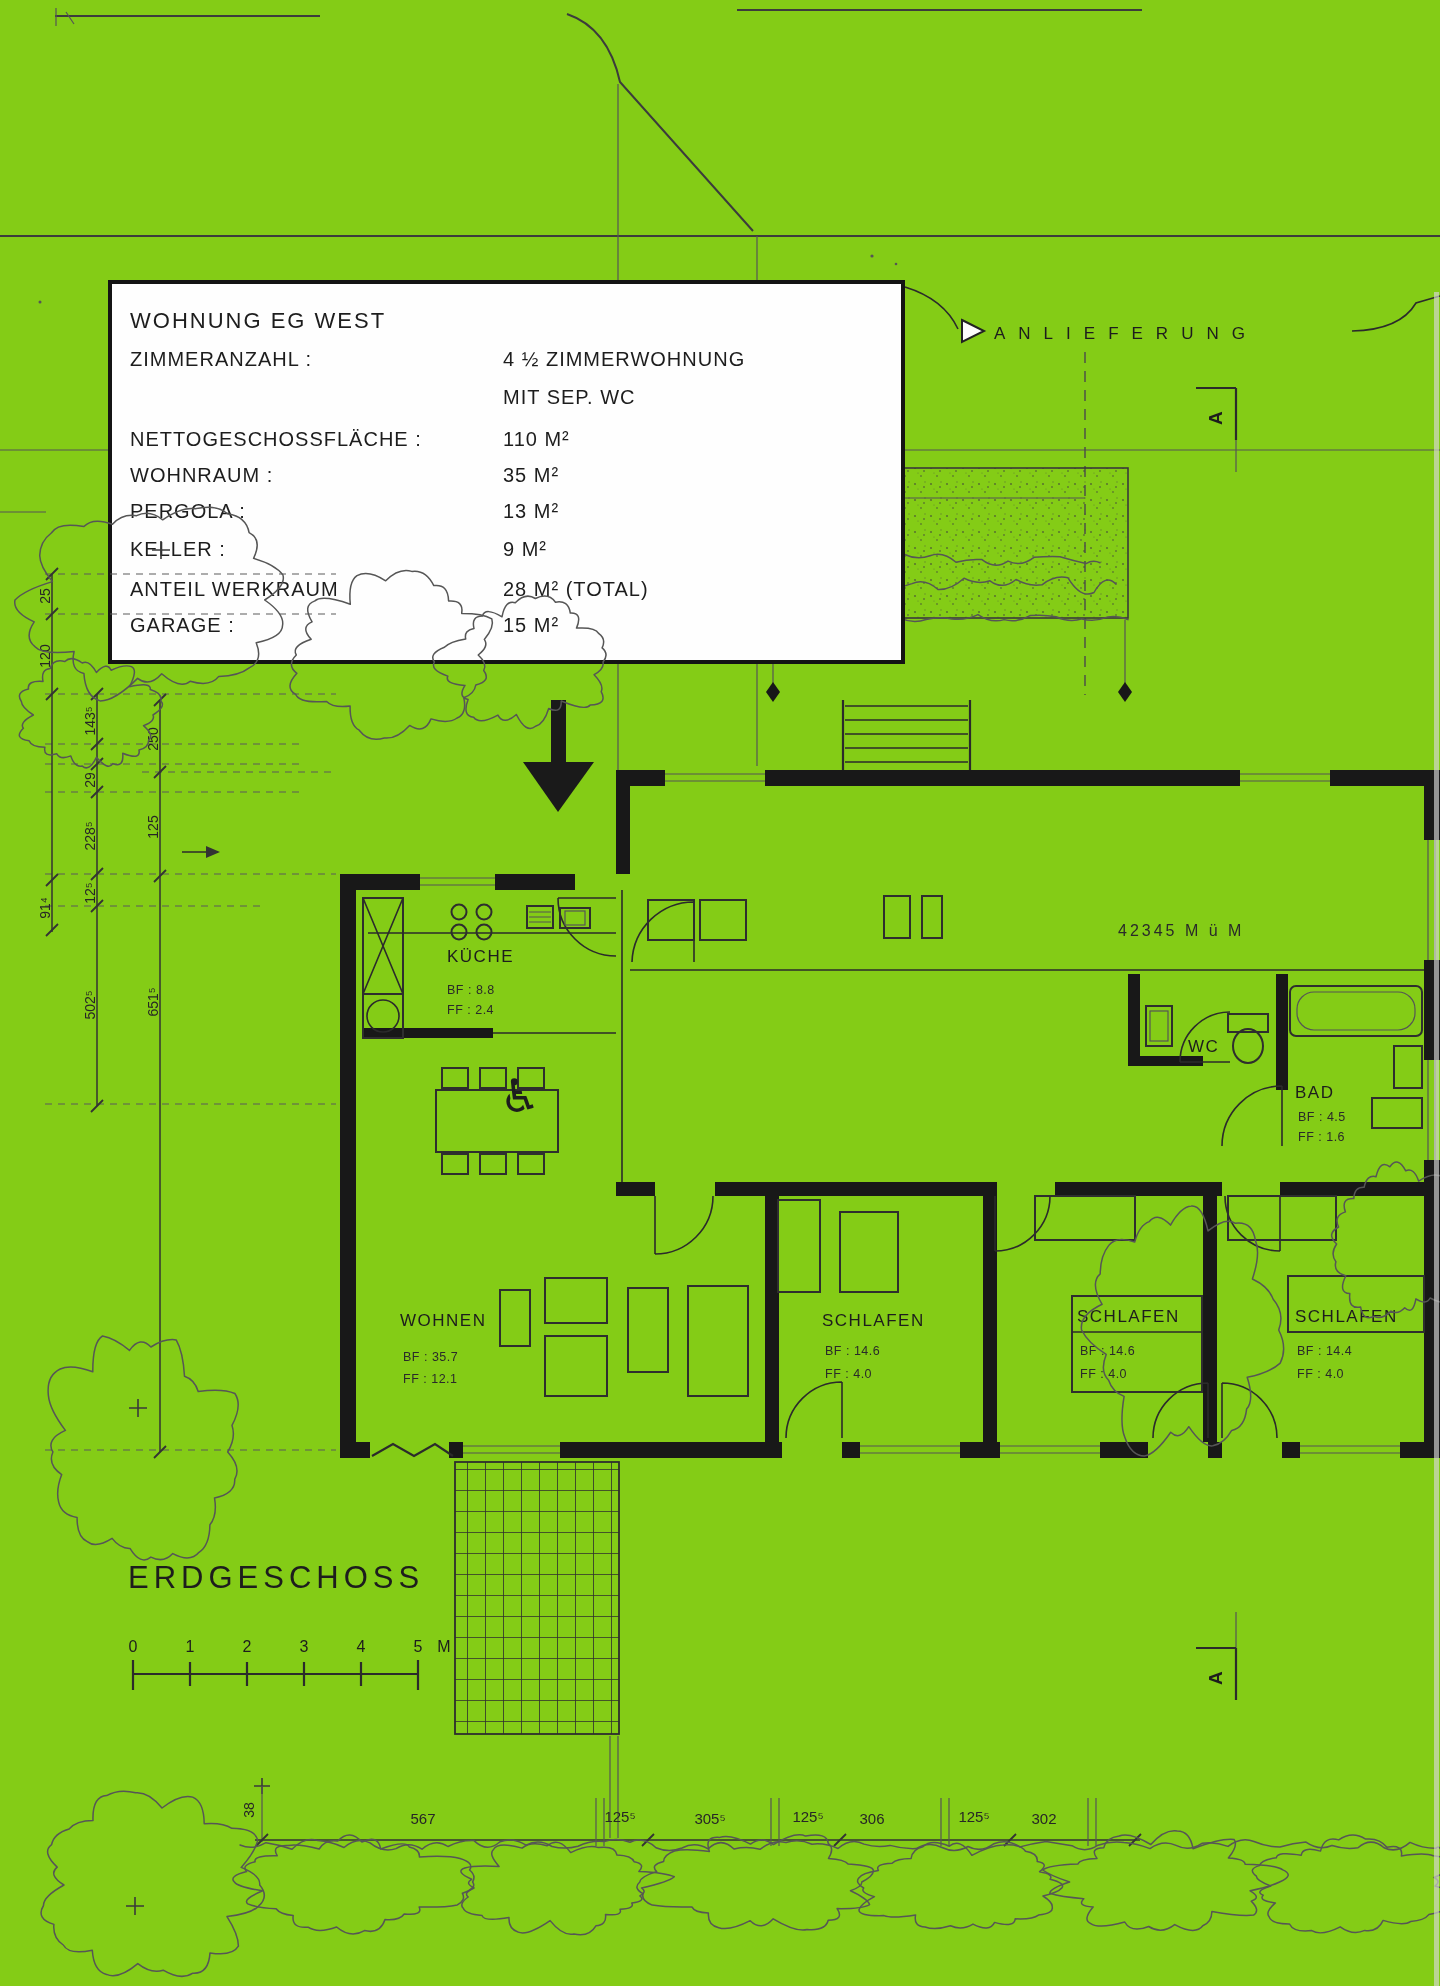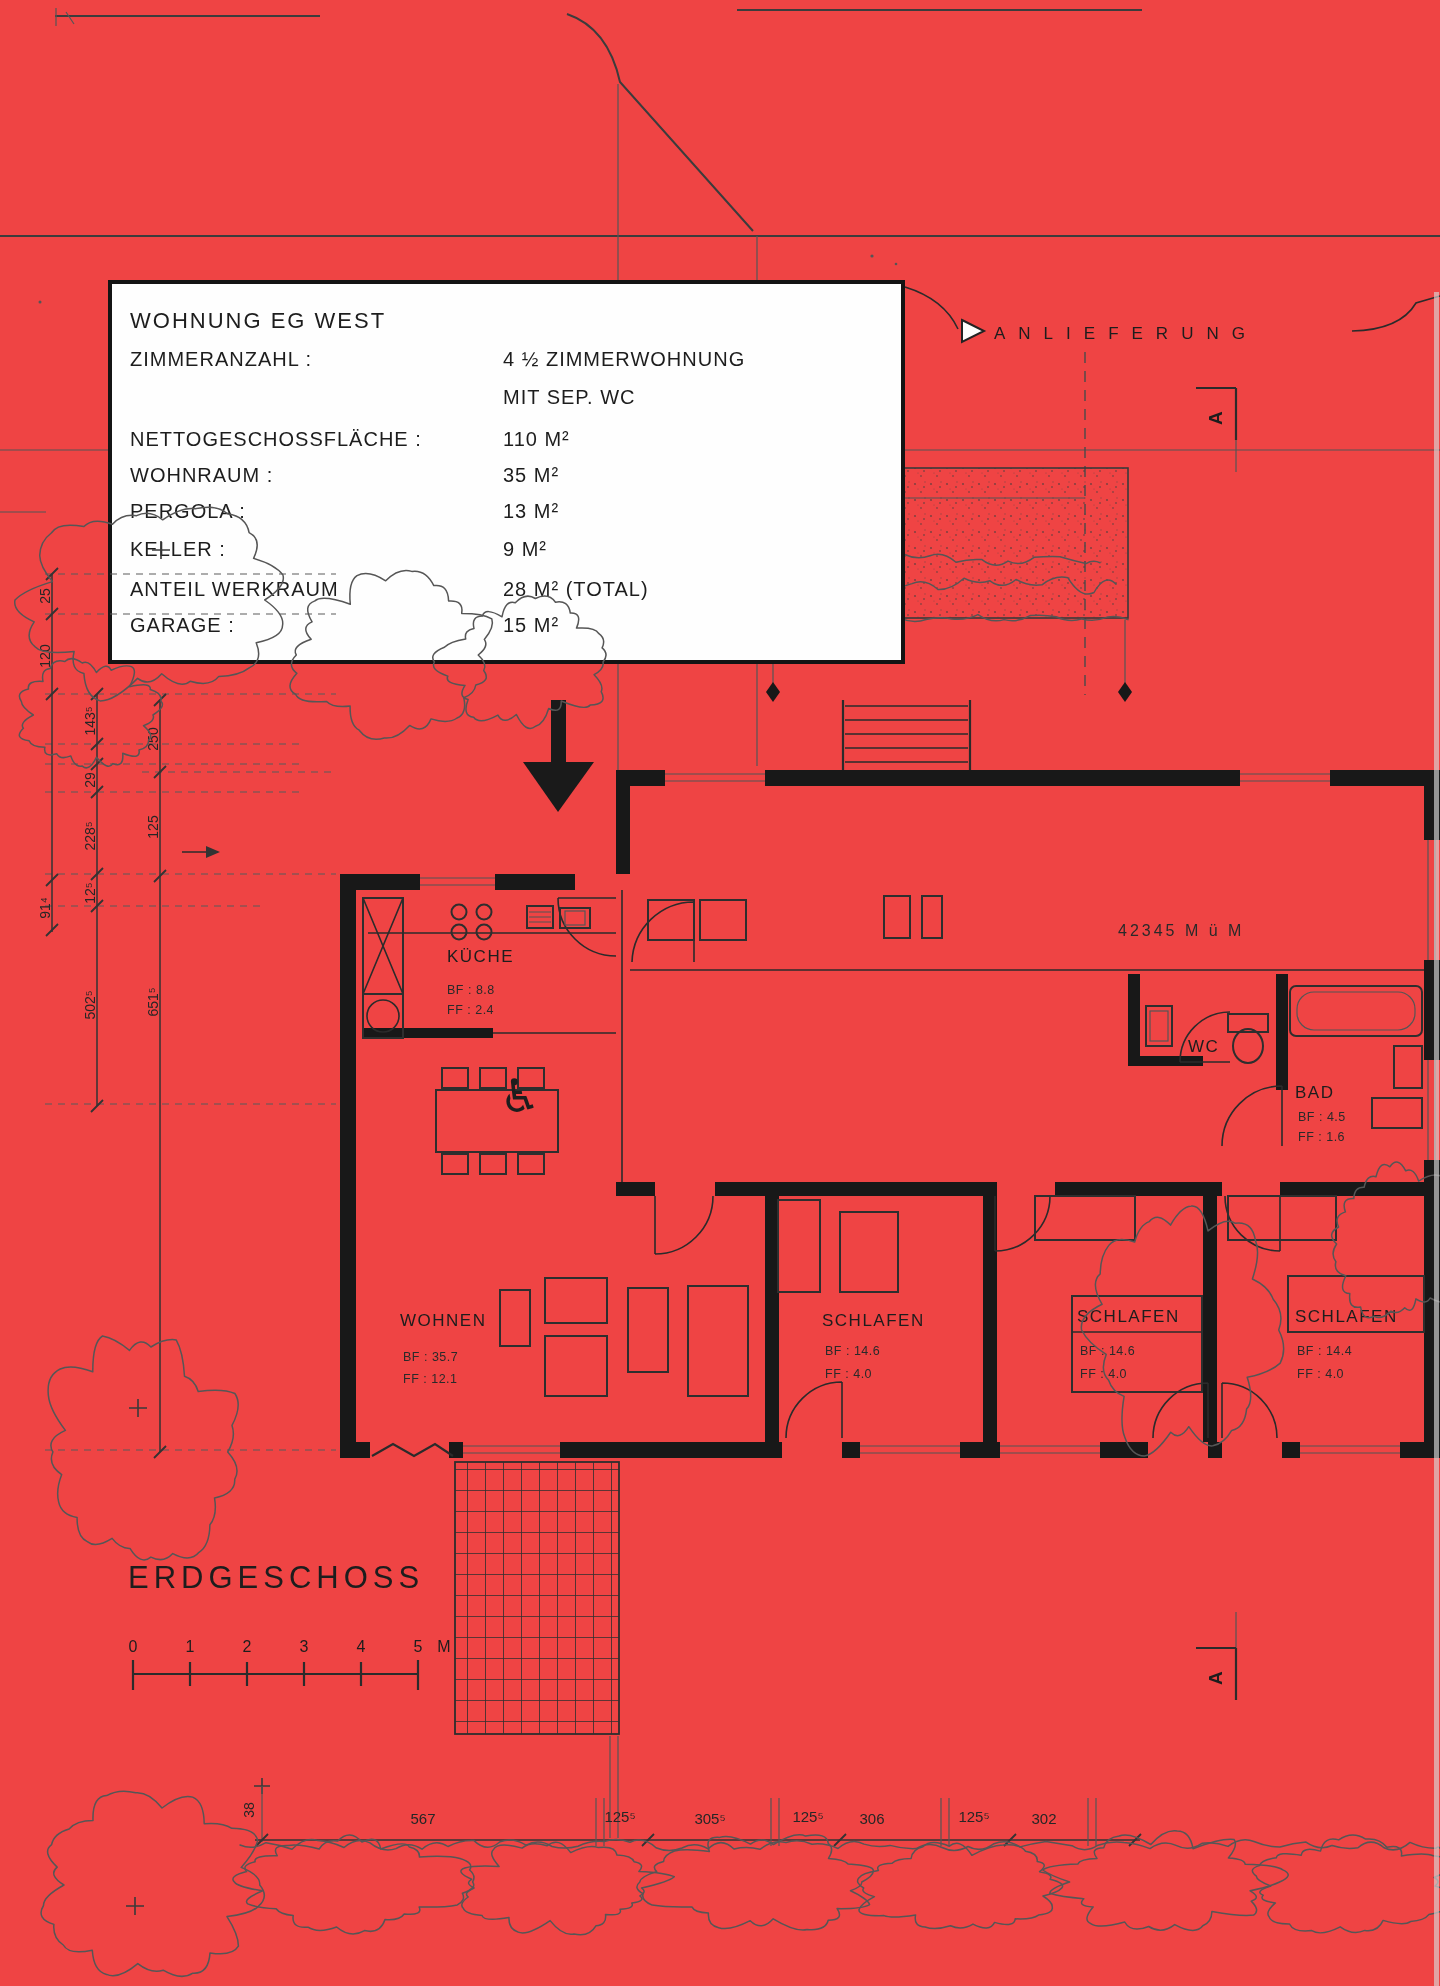--- a/index.html
+++ b/index.html
@@ -1,16 +1,16 @@
 <!DOCTYPE html>
 <html><head>
 <meta charset="utf-8">
 <style>
   html,body{margin:0;padding:0;background:#e8e8e8;}
-  #page{position:relative;width:1440px;height:1986px;background:#ef4444;margin:0 auto;overflow:hidden;
+  #page{position:relative;width:1440px;height:1986px;background:#84cc16;margin:0 auto;overflow:hidden;
         font-family:"Liberation Sans","DejaVu Sans",sans-serif;}
   svg{position:absolute;left:0;top:0;}
   svg text{fill:#1d1d1d;font-family:"Liberation Sans","DejaVu Sans",sans-serif;}
   .wall{fill:#181818;stroke:none;}
   .thin{stroke:#2b2b2b;stroke-width:1.6;fill:none;}
   .thin2{stroke:#2b2b2b;stroke-width:2.2;fill:none;}
   .site{stroke:#3c3c3c;stroke-width:2;fill:none;}
   .lite{stroke:#555;stroke-width:1.2;fill:none;}
   .dash{stroke:#4a4a4a;stroke-width:1.4;fill:none;stroke-dasharray:11 8;}
   .extdash{stroke:#5a5a5a;stroke-width:1.1;fill:none;stroke-dasharray:7 6;}

